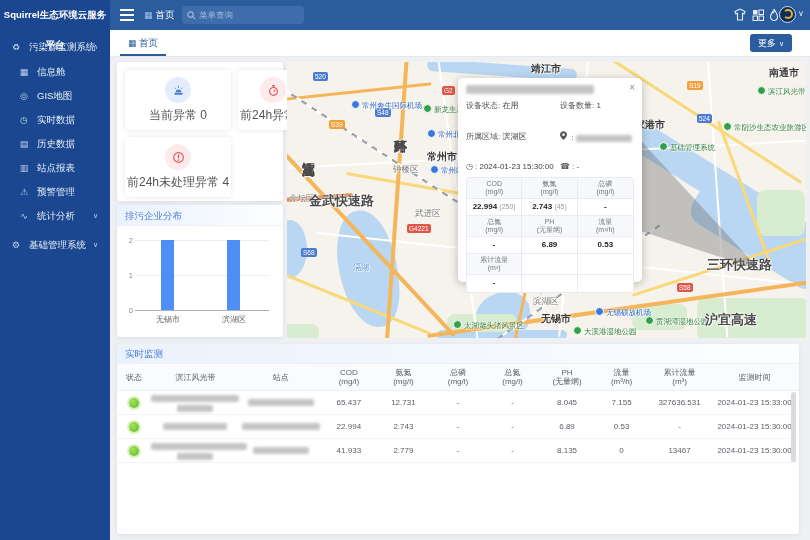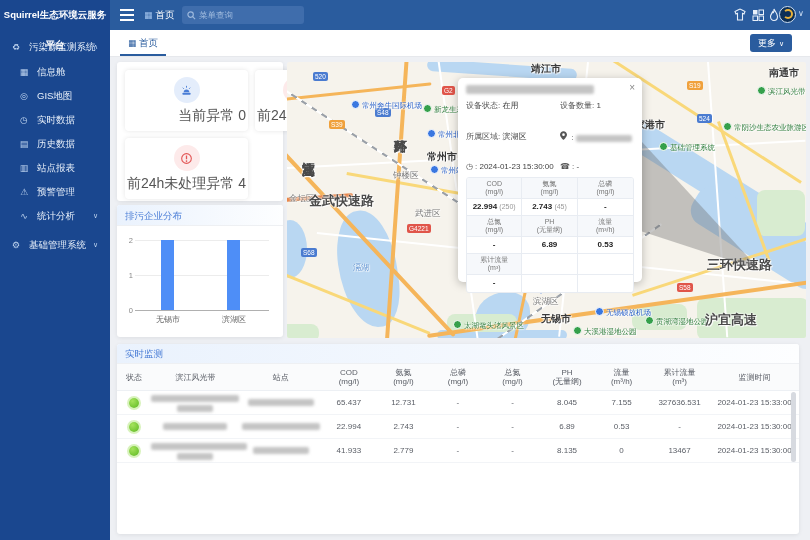--- a/index.html
+++ b/index.html
@@ -47,21 +47,21 @@
   .panel-h { height:21px; line-height:21px; padding-left:8px; font-size:9.5px; color:#4a7dd6;
              background:linear-gradient(90deg,#eaf2fd,#fdfeff); border-bottom:1px solid #eef0f3;
              border-radius:3px 3px 0 0; }
 
   
   .p-abnormal { left:117px; top:62px; width:166px; height:139px; }
   .cards { display:grid; grid-template-columns:1fr 1fr; gap:7px; padding:8px; }
   .card { background:#fff; border-radius:4px; box-shadow:0 0 5px rgba(0,0,0,.10); text-align:center; padding:7px 2px 6px; }
   .card .circ { width:26px; height:26px; border-radius:50%; margin:0 auto 4px; display:flex; align-items:center; justify-content:center; }
   .circ.blue { background:#e4edfb; } .circ.red { background:#fdeaea; }
-  .card .lbl { font-size:14px; color:#555; white-space:nowrap;text-align:right; }
+  .card .lbl { font-size:12px; color:#555; white-space:nowrap; }
 
   
   .p-chart { left:117px; top:205px; width:166px; height:132px; }
   .plot { position:absolute; left:0; top:21px; width:166px; height:111px; }
   .gridline { position:absolute; left:18px; width:134px; height:1px; background:#ececec; }
   .axisline { position:absolute; left:18px; width:134px; height:1px; background:#b0b0b0; }
   .ytick { position:absolute; left:6px; width:10px; font-size:7.5px; color:#888; text-align:right; }
   .bar { position:absolute; width:13px; background:#4e8ef7; bottom:27px; }
   .xcat { position:absolute; font-size:8px; color:#666; width:44px; text-align:center; top:88px; }
 
@@ -324,21 +324,21 @@
     <span class="mlab city" style="left:244px;top:0">靖江市</span>
     <span class="mlab city" style="left:482px;top:4px">南通市</span>
     <span class="mlab city" style="left:338px;top:56px">张家港市</span>
     <span class="mlab pg" style="left:470px;top:24px">滨江风光带</span>
     <span class="mlab pg" style="left:436px;top:60px">常阴沙生态农业旅游区</span>
     <span class="mlab pg" style="left:372px;top:80px">基础管理系统</span>
     <span class="mlab pb" style="left:64px;top:38px">常州奔牛国际机场</span>
     <span class="mlab pg" style="left:136px;top:42px">新龙生态林</span>
     <span class="mlab pb" style="left:140px;top:67px">常州北站</span>
     <span class="mlab city" style="left:140px;top:88px">常州市</span>
-    <span class="mlab district" style="left:106px;top:108px">钟楼区</span>
+    <span class="mlab district" style="left:106px;top:102px">钟楼区</span>
     <span class="mlab pb" style="left:143px;top:103px">常州站</span>
     <span class="mlab district" style="left:2px;top:131px">金坛区</span>
     <span class="mlab roadlbl" style="left:22px;top:130px">金武快速路</span>
     <span class="mlab district" style="left:128px;top:146px">武进区</span>
     <span class="mlab waterlbl" style="left:66px;top:200px">滆湖</span>
     <span class="mlab district" style="left:246px;top:234px">滨湖区</span>
     <span class="mlab city" style="left:254px;top:250px">无锡市</span>
     <span class="mlab pb" style="left:308px;top:245px">无锡硕放机场</span>
     <span class="mlab pg" style="left:286px;top:264px">大溪港湿地公园</span>
     <span class="mlab pg" style="left:358px;top:254px">贡湖湾湿地公园</span>

